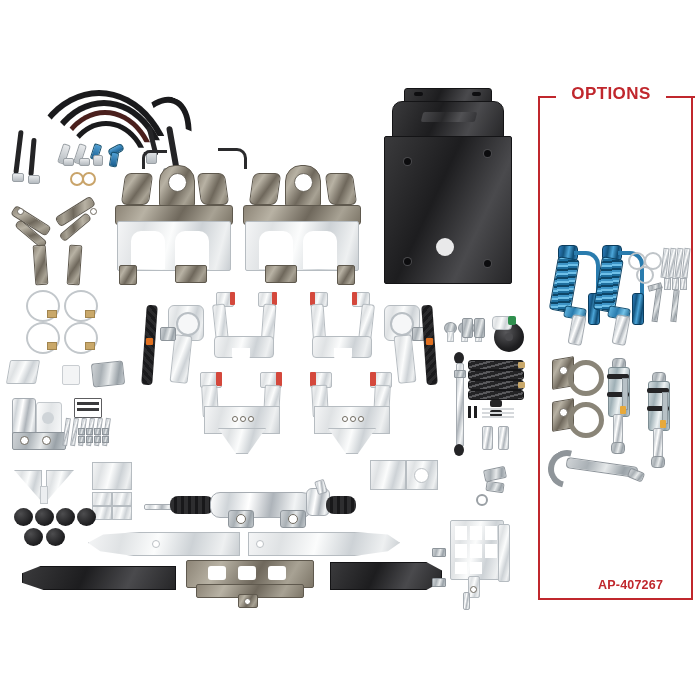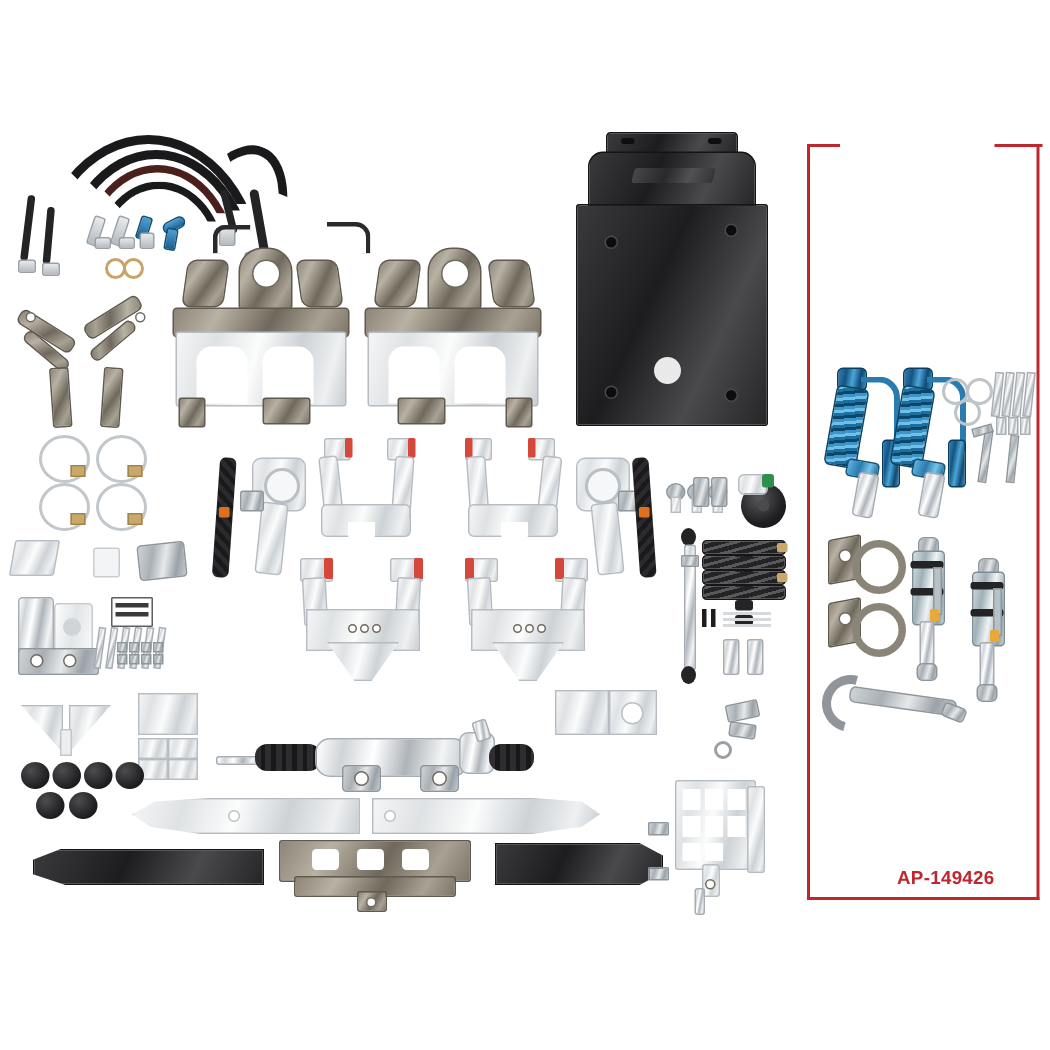--- a/index.html
+++ b/index.html
@@ -474,21 +474,22 @@
     <div class="part hole" style="left:20px;top:66px;width:5px;height:5px;"></div>
   </div>
   <div class="part alum-dark" style="left:432px;top:548px;width:12px;height:7px;border-radius:1px;"></div>
   <div class="part alum-dark" style="left:432px;top:578px;width:12px;height:7px;border-radius:1px;"></div>
 
   <div class="part chrome" style="left:463px;top:592px;width:5px;height:16px;border-radius:2px;"></div>
 
   <div id="options-top-left"></div>
   <div id="options-top-right"></div>
   <div id="options-panel"></div>
-  <div id="part-number">AP-149426</div>
+  <div id="options-title">OPTIONS</div>
+  <div id="part-number">AP-407267</div>
 
   <div class="part" style="left:552px;top:245px;width:44px;height:100px;">
     <div class="part blue" style="left:6px;top:0px;width:18px;height:14px;border-radius:4px;"></div>
     <div class="part spring" style="left:6px;top:13px;width:20px;height:52px;transform:rotate(10deg);transform-origin:top center;"></div>
     <div class="part blue-lt" style="left:12px;top:62px;width:20px;height:10px;border-radius:3px;transform:rotate(10deg);"></div>
     <div class="part chrome" style="left:18px;top:70px;width:12px;height:28px;border-radius:3px;transform:rotate(10deg);"></div>
     <div class="part" style="left:22px;top:6px;width:22px;height:46px;border-right:4px solid #2a7cae;border-top:4px solid #2a7cae;border-radius:0 14px 0 0;"></div>
     <div class="part blue" style="left:36px;top:48px;width:10px;height:30px;border-radius:3px;"></div>
   </div>
 

